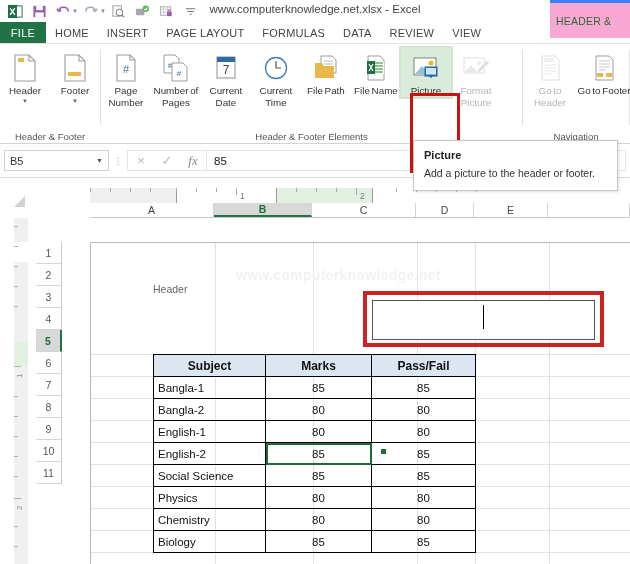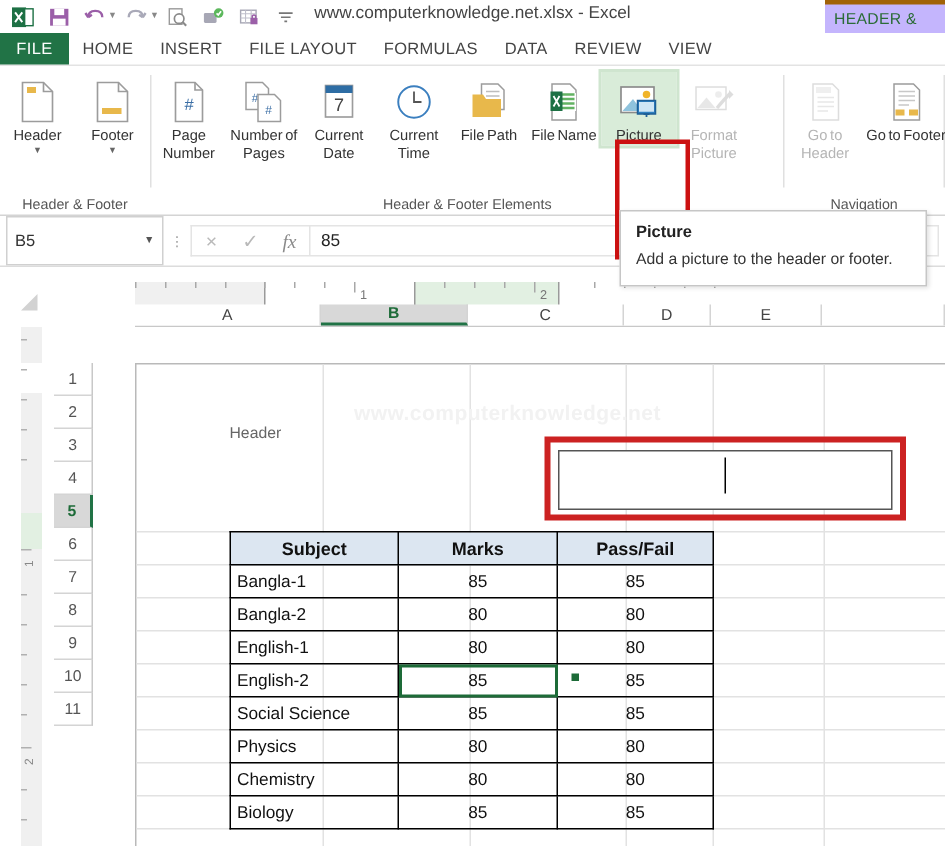--- a/index.html
+++ b/index.html
@@ -21,23 +21,23 @@
   #qat { display: flex; align-items: center; gap: 2px; padding-left: 4px; }
   .qat-btn { width: 22px; height: 20px; display: flex; align-items: center; justify-content: center; }
   .qat-drop { font-size: 6px; color: #888; margin-left: -4px; }
   #doctitle {
     position: absolute; left: 0; right: 0; top: 3px;
     text-align: center; font-size: 11.5px; color: #444;
     pointer-events: none;
   }
   #ctx-tab {
     position: absolute; right: 0; top: 0;
-    height: 22px; width: 80px;
-    background: #c4b5fd;
-    border-top: 3px solid #a16207;
+    height: 38px; width: 80px;
+    background: #f9a8d4;
+    border-top: 3px solid #3b82f6;
     display: flex; align-items: center; padding-left: 6px;
     font-size: 10.5px; color: #2a6b36; letter-spacing: .2px;
     overflow: hidden; white-space: nowrap;
   }
 
   
   #tabbar {
     height: 22px; width: 630px;
     background: #ffffff;
     display: flex; align-items: stretch;
@@ -98,21 +98,21 @@
 
   
   #fbar {
     height: 34px; width: 630px;
     background: #fff;
     display: flex; align-items: center;
     padding: 0 4px;
     border-bottom: 1px solid #dcdcdc;
   }
   #namebox {
-    width: 105px; height: 33px;
+    width: 105px; height: 21px;
     border: 1px solid #d0d0d0; background: #fff;
     display: flex; align-items: center; justify-content: space-between;
     padding: 0 5px; font-size: 11px; color: #333;
   }
   #namebox .caret { font-size: 7px; color: #555; }
   #fb-dots { width: 18px; text-align: center; color: #999; font-size: 9px; letter-spacing: 0; line-height: 4px; }
   #fb-btns { display: flex; align-items: center; gap: 0px; height: 21px; border: 1px solid #e4e4e4; border-right: none; }
   .fb-btn { width: 26px; height: 19px; display: flex; align-items: center; justify-content: center; font-size: 13px; color: #b9b9b9; }
   #fb-fx { font-style: italic; font-family: "Liberation Serif", serif; color: #8a8a8a; font-size: 13px; }
   #fb-input {
@@ -301,21 +301,21 @@
     </div>
   </div>
   <div id="doctitle">www.computerknowledge.net.xlsx - Excel</div>
   <div id="ctx-tab">HEADER &amp;</div>
 </div>
 
 <div id="tabbar">
   <div id="tab-file">FILE</div>
   <div class="tab">HOME</div>
   <div class="tab">INSERT</div>
-  <div class="tab">FILE LAYOUT</div>
+  <div class="tab">PAGE LAYOUT</div>
   <div class="tab">FORMULAS</div>
   <div class="tab">DATA</div>
   <div class="tab">REVIEW</div>
   <div class="tab">VIEW</div>
 </div>
 
 <div id="ribbon">
 
   <div class="rgroup" style="width:104px;">
     <div class="rgroup-items">

